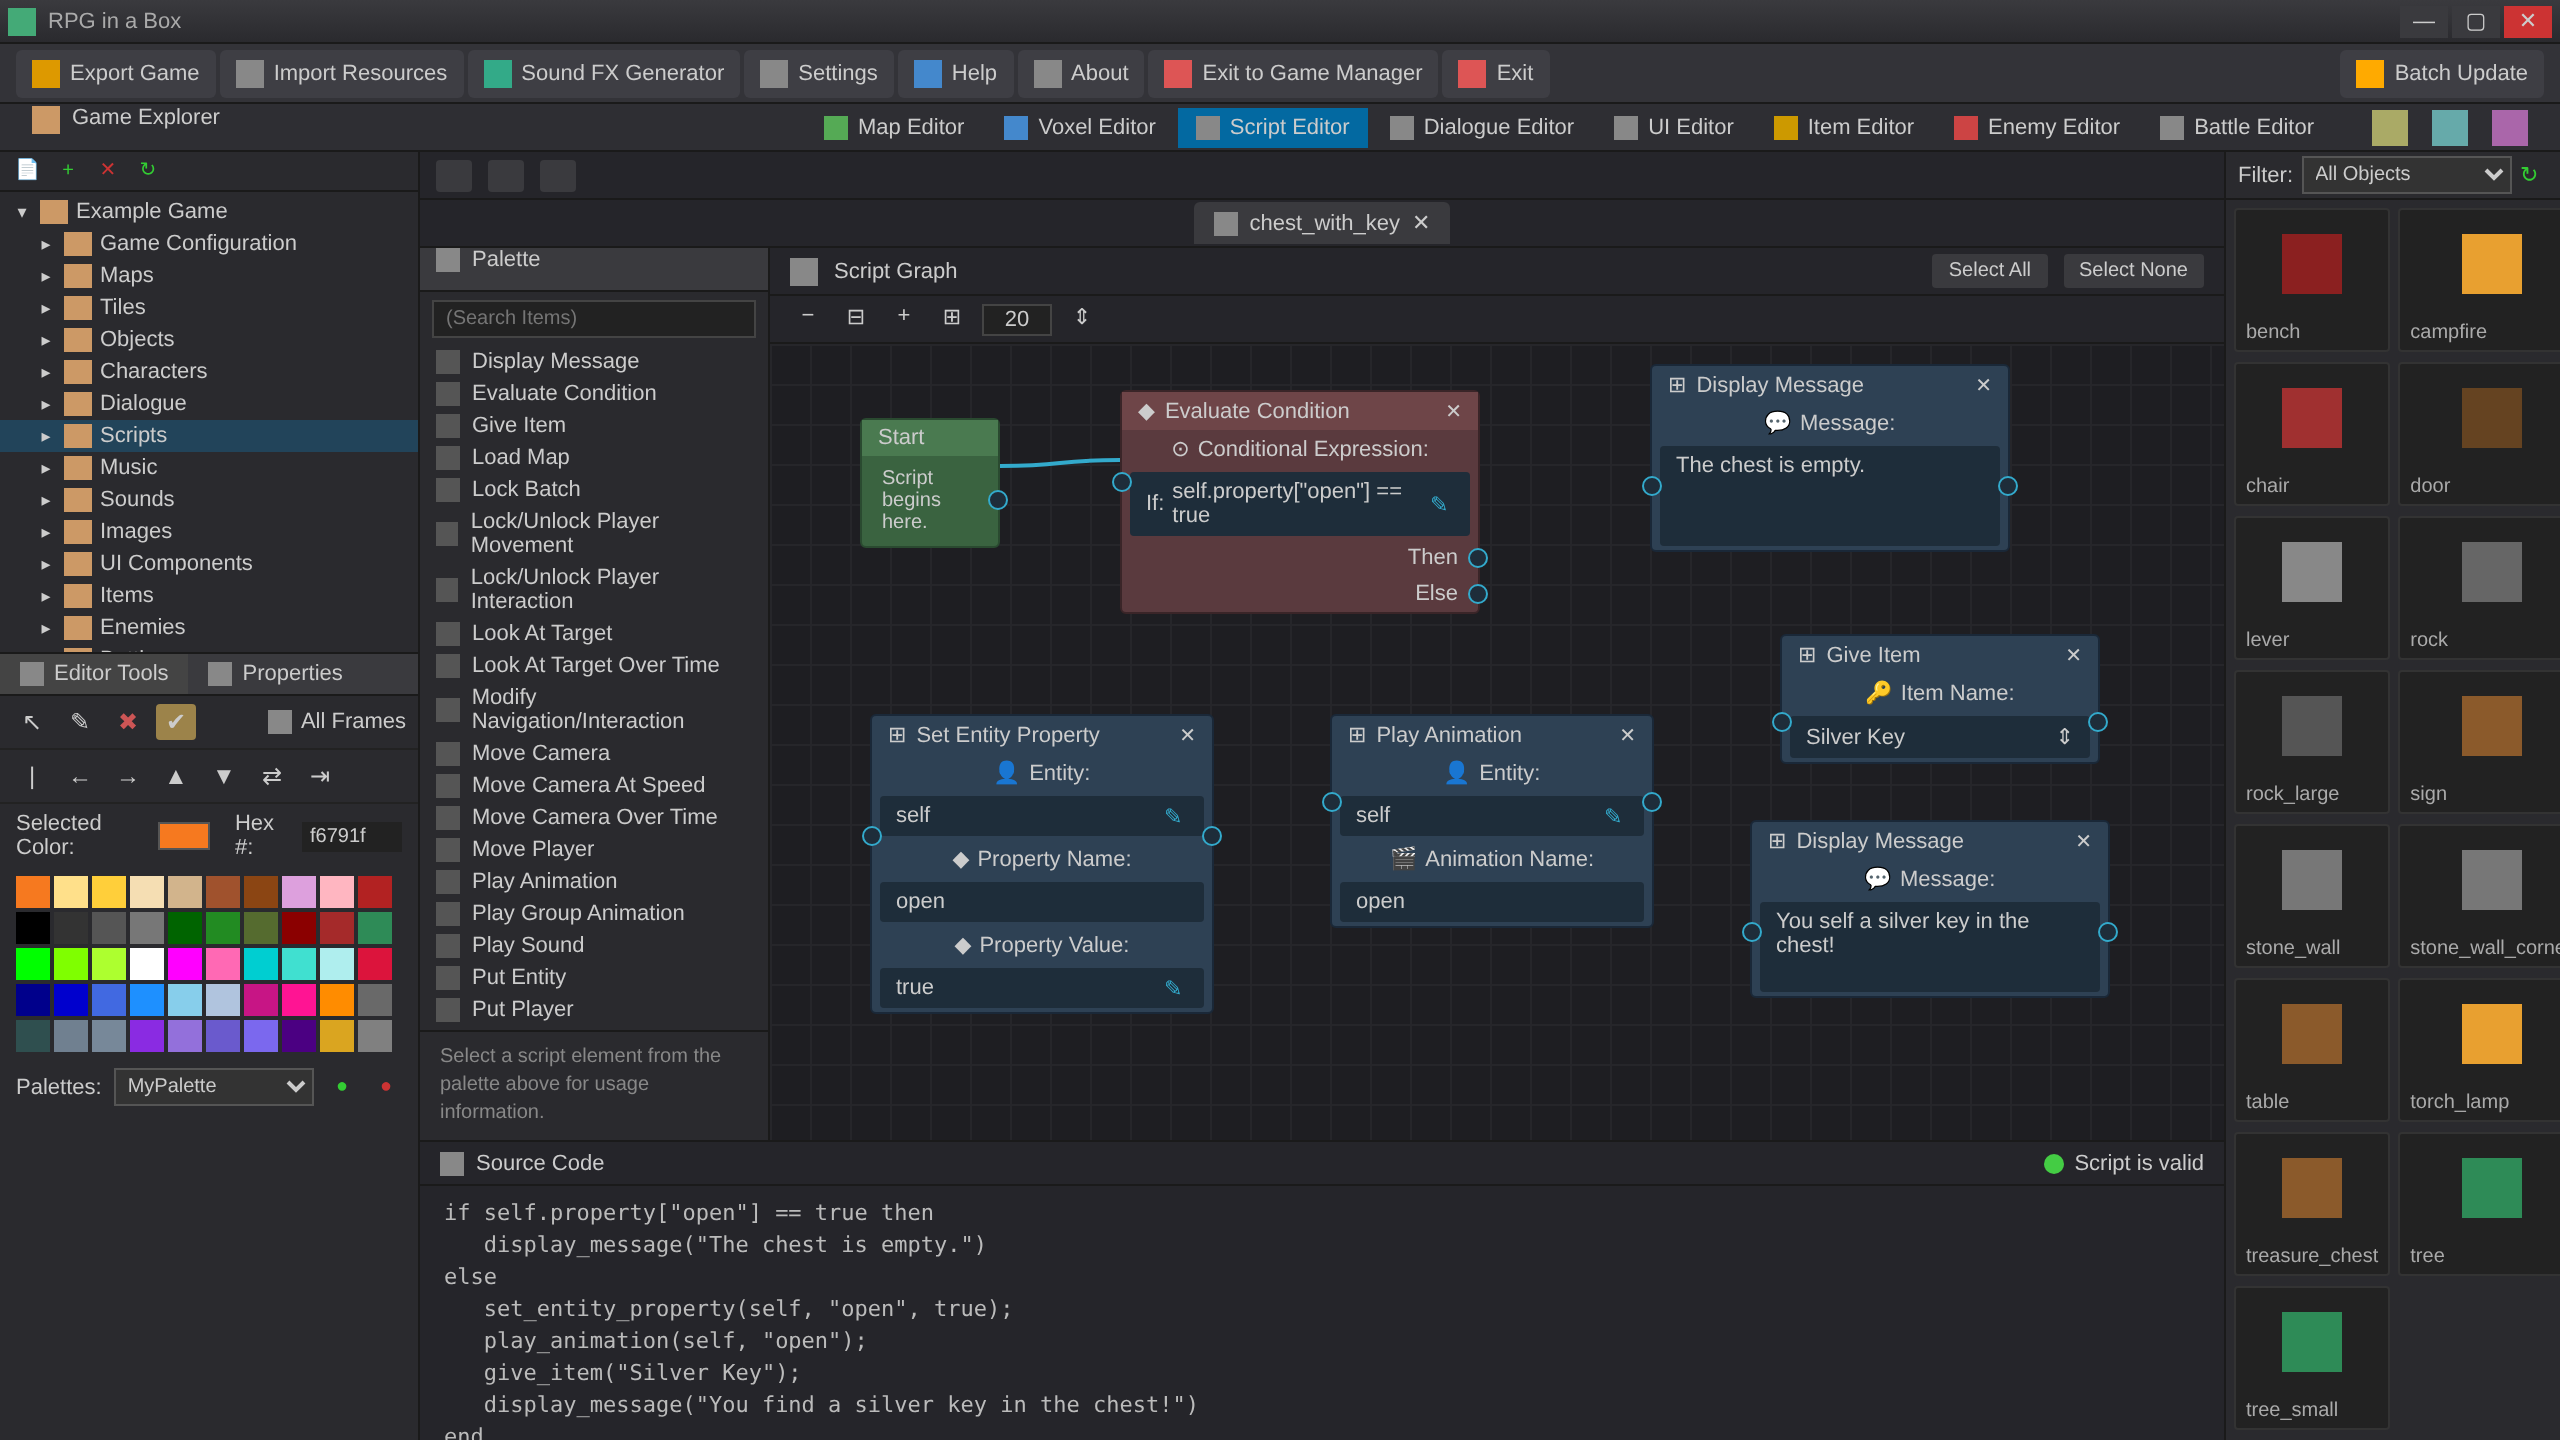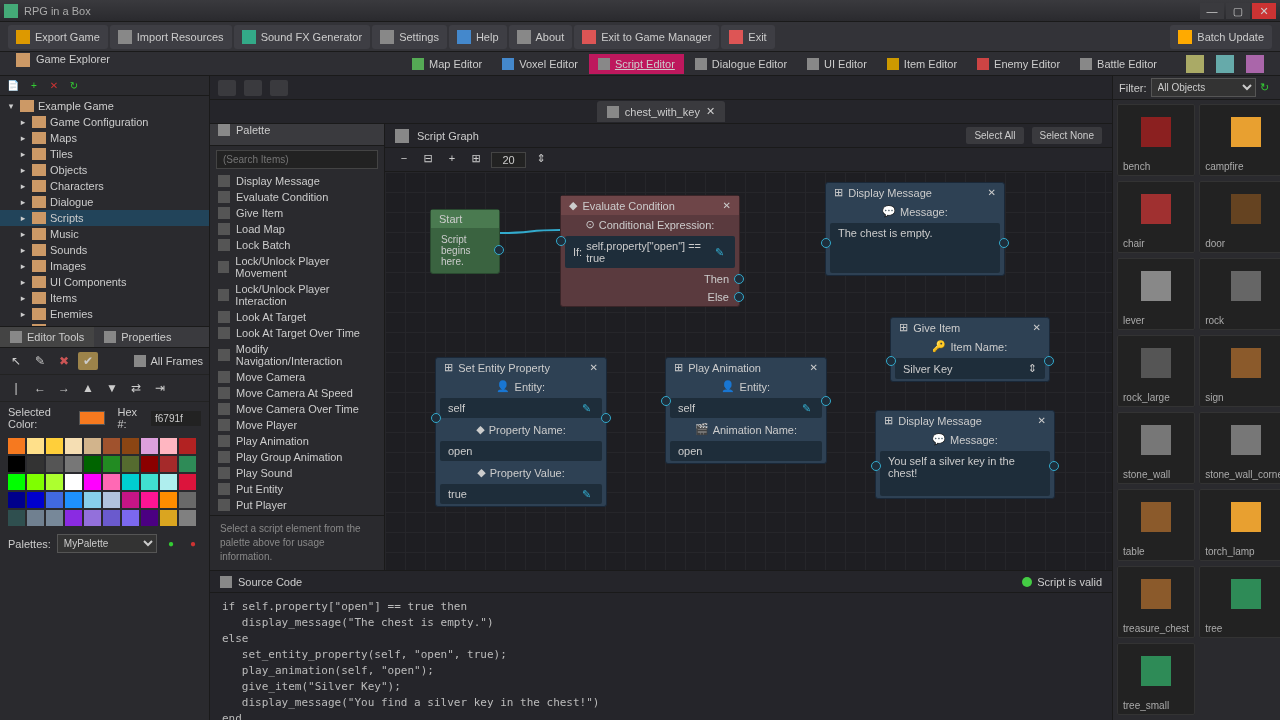--- a/index.html
+++ b/index.html
@@ -20,21 +20,21 @@
 .icon-import { background: #888; }
 .icon-sound { background: #3a8; }
 .icon-settings { background: #888; }
 .icon-help { background: #48c; }
 .icon-about { background: #888; }
 .icon-exit { background: #d55; }
 .icon-batch { background: #fa0; }
 
 .editor-tabs { height: 24px; background: #2e2e33; display: flex; align-items: center; padding: 0 8px; justify-content: flex-end; gap: 2px; border-bottom: 1px solid #1a1a1a; }
 .ed-tab { padding: 4px 9px; display: flex; align-items: center; gap: 5px; cursor: pointer; }
-.ed-tab.active { background: #be185d; text-decoration: underline; }
+.ed-tab.active { background: #0369a1; }
 .ed-icon { width: 12px; height: 12px; display: inline-block; }
 .mini-toolbar { display: flex; gap: 12px; padding: 0 8px; }
 .mini-btn { width: 18px; height: 18px; cursor: pointer; }
 
 .main { display: flex; height: calc(100% - 76px); }
 
 .left-panel { width: 210px; background: #2a2a2e; display: flex; flex-direction: column; border-right: 1px solid #1a1a1a; }
 .panel-header { height: 22px; background: #3a3a3e; display: flex; align-items: flex-start; padding: 0 8px; gap: 6px; border-bottom: 1px solid #1a1a1a; }
 .panel-header-icon { width: 14px; height: 14px; }
 .tree-toolbar { height: 20px; display: flex; gap: 4px; padding: 2px 6px; align-items: center; border-bottom: 1px solid #1a1a1a; }

